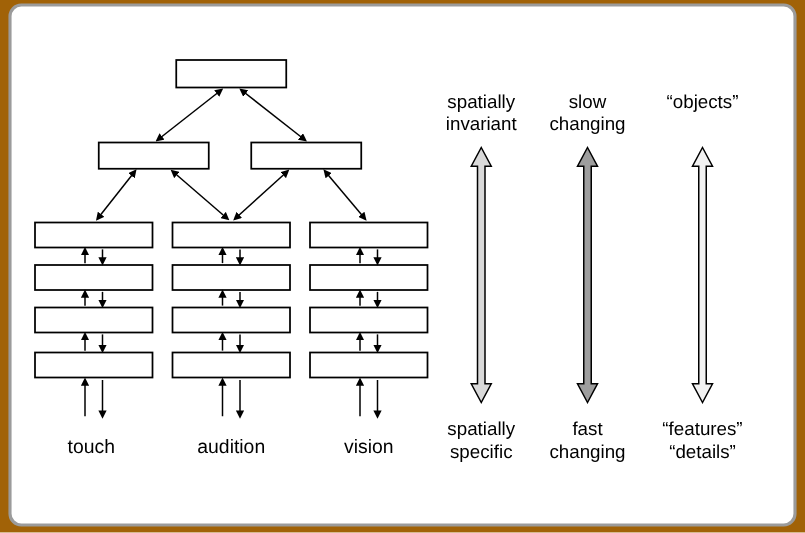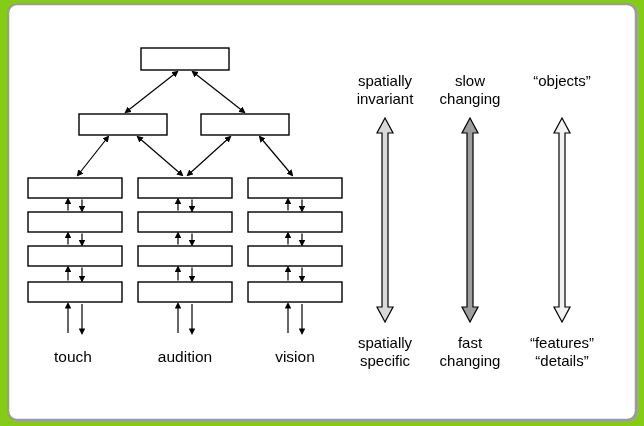--- a/index.html
+++ b/index.html
@@ -1,20 +1,20 @@
 <!DOCTYPE html>
 <html><head>
 <meta charset="utf-8">
 <style>
   html, body { margin: 0; padding: 0; background: #ffffff; }
   .canvas {
     width: 644px;
     height: 426px;
     position: relative;
-    background: #84cc16;
+    background: #a16207;
     overflow: hidden;
   }
   svg { display: block; }
   text {
     font-family: "Liberation Sans", sans-serif;
     font-size: 15px;
     fill: #000000;
     text-anchor: middle;
   }
   .sensory { font-size: 15.5px; }

